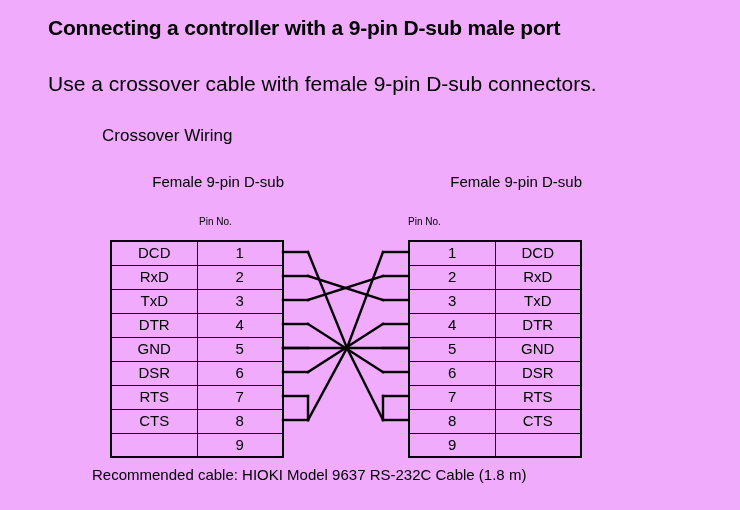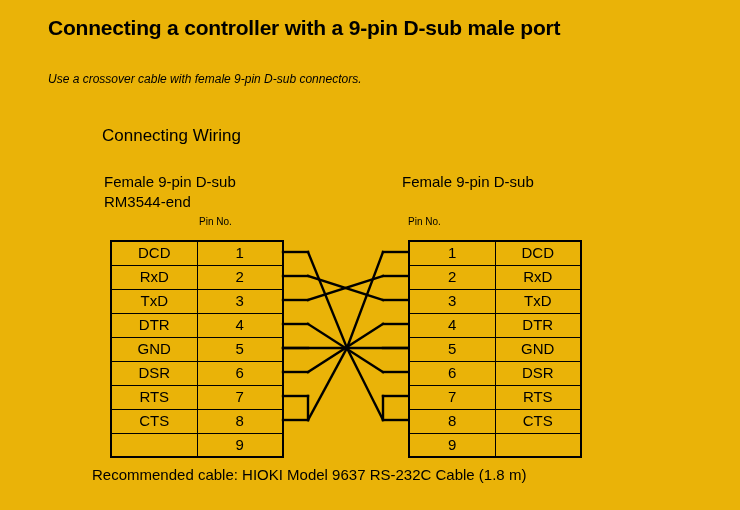--- a/index.html
+++ b/index.html
@@ -4,57 +4,56 @@
 <style>
   html, body {
     margin: 0;
     padding: 0;
     background: #ffffff;
   }
   #page {
     position: relative;
     width: 740px;
     height: 510px;
-    background: #eab308;
+    background: #f0abfc;
     font-family: "Liberation Sans", sans-serif;
     color: #000000;
     overflow: hidden;
   }
 
   
   #title {
     position: absolute;
     left: 48px;
     top: 16px;
     font-size: 21px;
     font-weight: bold;
     letter-spacing: -0.2px;
     white-space: nowrap;
   }
   #subtitle {
     position: absolute;
     left: 48px;
     top: 72px;
-    font-size: 12px;
-    white-space: nowrap;
-    font-style: italic;
+    font-size: 21px;
+    white-space: nowrap;
   }
   #section-heading {
     position: absolute;
     left: 102px;
     top: 126px;
     font-size: 17px;
     white-space: nowrap;
   }
 
   
   .conn-caption {
     position: absolute;
     font-size: 15px;
-    text-align: left;
+    text-align: right;
     white-space: nowrap;
     line-height: 20px;
   }
   #left-caption  { left: 104px; top: 172px; width: 180px; }
   #right-caption { left: 402px; top: 172px; width: 180px; }
 
   .pin-no-label {
     position: absolute;
     font-size: 10px;
     white-space: nowrap;
@@ -106,25 +105,24 @@
 </style>
 </head>
 <body>
 
 <div id="page">
 
   <div id="title">Connecting a controller with a 9-pin D-sub male port</div>
 
   <div id="subtitle">Use a crossover cable with female 9-pin D-sub connectors.</div>
 
-  <div id="section-heading">Connecting Wiring</div>
+  <div id="section-heading">Crossover Wiring</div>
 
   <div id="left-caption" class="conn-caption">
     <div>Female 9-pin D-sub</div>
-    <div>RM3544-end</div>
   </div>
 
   <div id="right-caption" class="conn-caption">
     <div>Female 9-pin D-sub</div>
   </div>
 
   <div id="left-pin-no" class="pin-no-label">Pin No.</div>
 
   <div id="right-pin-no" class="pin-no-label">Pin No.</div>
 

